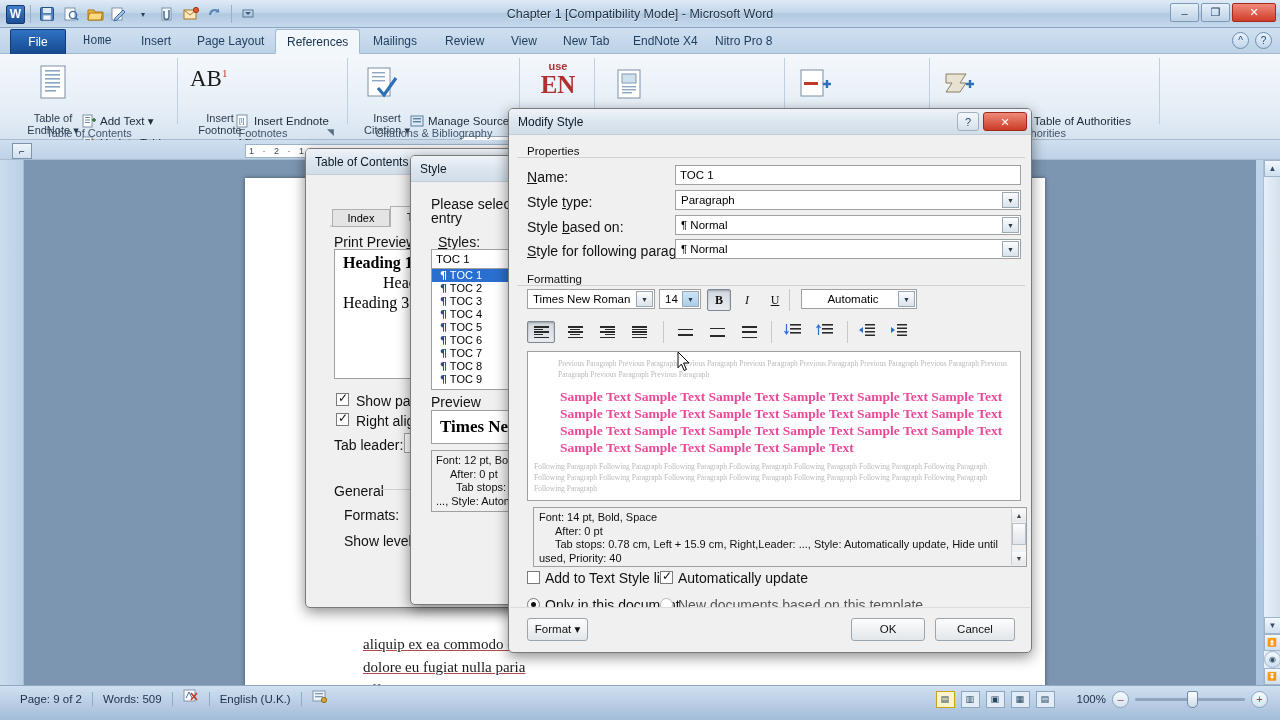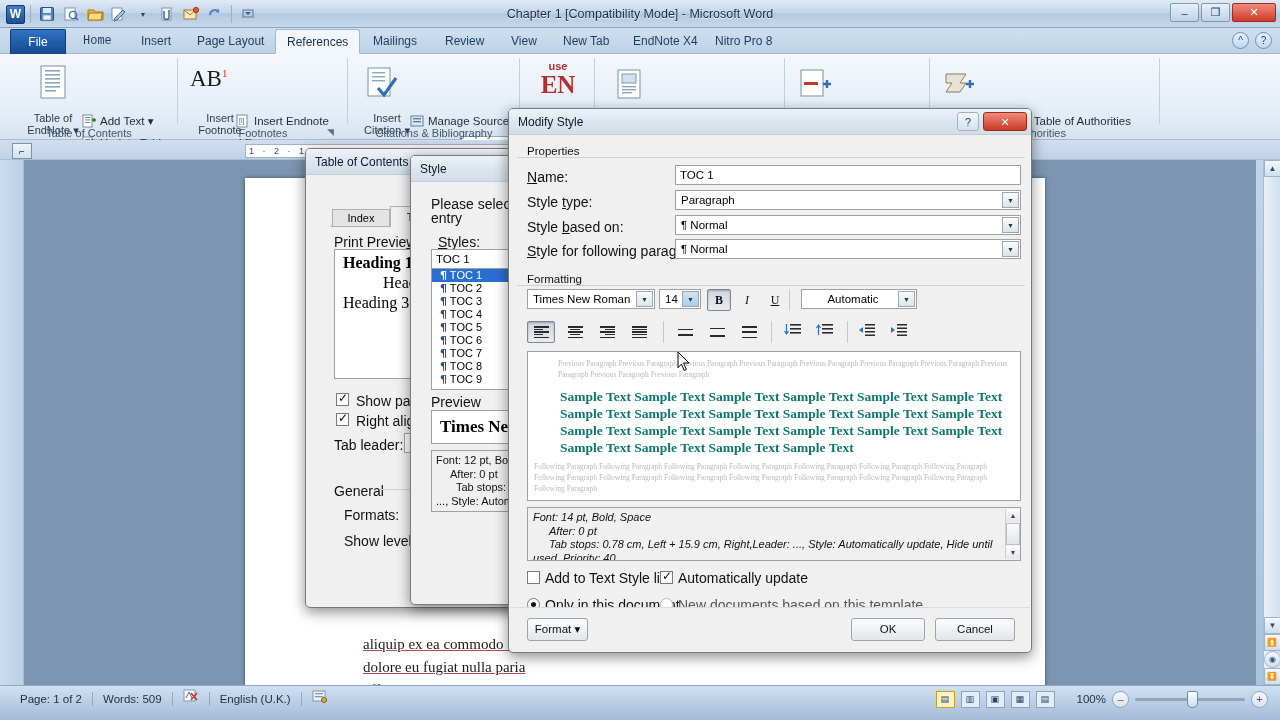--- a/index.html
+++ b/index.html
@@ -219,21 +219,21 @@
   .lrow { height:13px; line-height:13px; padding-left:8px; font-size:11px; white-space:nowrap; }
   .lrow.sel { background:#2a6fd0; color:#fff; }
   .pilcrow { font-family:"DejaVu Sans", sans-serif; font-weight:bold; }
 
   .preview-pane {
     position:absolute; background:#fff; border:1px solid #a0a0a0; overflow:hidden;
   }
   .grayline { color:#b9b9b9; font-size:7.5px; line-height:10px; font-family:"Liberation Serif", serif; white-space:nowrap; }
   .sampletext {
     font-family:"Liberation Serif", serif; font-weight:bold; font-size:13.5px;
-    line-height:17px; color:#0f766e;
+    line-height:17px; color:#ec4899;
   }
   .descbox {
     position:absolute; background:#f0f0f0; border:1px solid #a0a0a0;
     font-size:11px; line-height:13.5px; color:#111; padding:3px 5px; overflow:hidden;
   }
   .descscroll { position:absolute; right:1px; top:1px; bottom:1px; width:14px; background:#f1f1f1; border-left:1px solid #cfcfcf;}
   .descscroll .ar { width:14px; height:13px; display:flex; align-items:center; justify-content:center; font-size:7px; color:#444;
     background:linear-gradient(180deg,#fafbfc,#e3e7eb); }
   .descscroll .thumb { position:absolute; top:14px; left:0; width:14px; height:22px;
     background:linear-gradient(180deg,#fbfcfd,#e0e5ea); border:1px solid #b6bec6; }
@@ -566,21 +566,21 @@
   <div class="vscroll">
     <div class="sbtn">▲</div>
     <div class="sbtn" style="position:absolute;bottom:51px;">▼</div>
     <div class="sbtn" style="position:absolute;bottom:34px;">⏫</div>
     <div class="sbtn" style="position:absolute;bottom:17px;border-radius:50%;">◉</div>
     <div class="sbtn" style="position:absolute;bottom:0;">⏬</div>
   </div>
 
   <div class="statusbar">
     <div class="status-left">
-      <div class="sitem">Page: 1 of 2</div>
+      <div class="sitem">Page: 9 of 2</div>
       <div class="sdiv"></div>
       <div class="sitem">Words: 509</div>
       <div class="sdiv"></div>
       <div class="sitem">
         <svg width="16" height="14" viewBox="0 0 16 14">
             <rect x="1" y="1" width="11" height="11" fill="#fff" stroke="#8296ab"></rect>
             <path d="M3 9l3-6 3 6" stroke="#3b6ea8" fill="none"></path>
             <path d="M8 4l6 7M14 4l-6 7" stroke="#c0392b" stroke-width="1.6"></path>
           </svg>
       </div>
@@ -840,21 +840,21 @@
     <div class="preview-pane" style="left:18px; top:242px; width:494px; height:150px;">
       <div class="grayline" style="padding:6px 6px 0 30px; white-space:normal; line-height:11px;">Previous Paragraph Previous Paragraph Previous Paragraph Previous Paragraph Previous Paragraph Previous Paragraph Previous Paragraph Previous Paragraph Previous Paragraph Previous Paragraph</div>
       <div class="sampletext" style="padding:8px 14px 0 32px;">Sample Text Sample Text Sample Text Sample Text Sample Text Sample Text Sample Text Sample Text Sample Text Sample Text Sample Text Sample Text Sample Text Sample Text Sample Text Sample Text Sample Text Sample Text Sample Text Sample Text Sample Text Sample Text</div>
       <div class="grayline" style="padding:5px 6px 0 6px; white-space:normal; line-height:11px;">Following Paragraph Following Paragraph Following Paragraph Following Paragraph Following Paragraph Following Paragraph Following Paragraph Following Paragraph Following Paragraph Following Paragraph Following Paragraph Following Paragraph Following Paragraph Following Paragraph Following Paragraph</div>
     </div>
 
     <svg style="position:absolute;left:168px;top:242px;" width="14" height="21" viewBox="0 0 14 21">
       <path d="M1 1l11 11H6.6l2.8 6.5-2.2 1-2.8-6.4L1 16.8z" fill="#fff" stroke="#000" stroke-width="1"></path>
     </svg>
 
-    <div class="descbox" style="left:18px; top:398px; width:494px; height:54px;font-style:italic;">
+    <div class="descbox" style="left:24px; top:398px; width:494px; height:60px;">
       <div>Font: 14 pt, Bold, Space</div>
       <div style="padding-left:16px;">After:  0 pt</div>
       <div style="padding-left:16px;">Tab stops:  0.78 cm, Left +  15.9 cm, Right,Leader: ..., Style: Automatically update, Hide until</div>
       <div>used, Priority: 40</div>
       <div class="descscroll">
         <div class="ar">▲</div>
         <div class="thumb"></div>
         <div class="ar" style="position:absolute;bottom:0;">▼</div>
       </div>
     </div>

